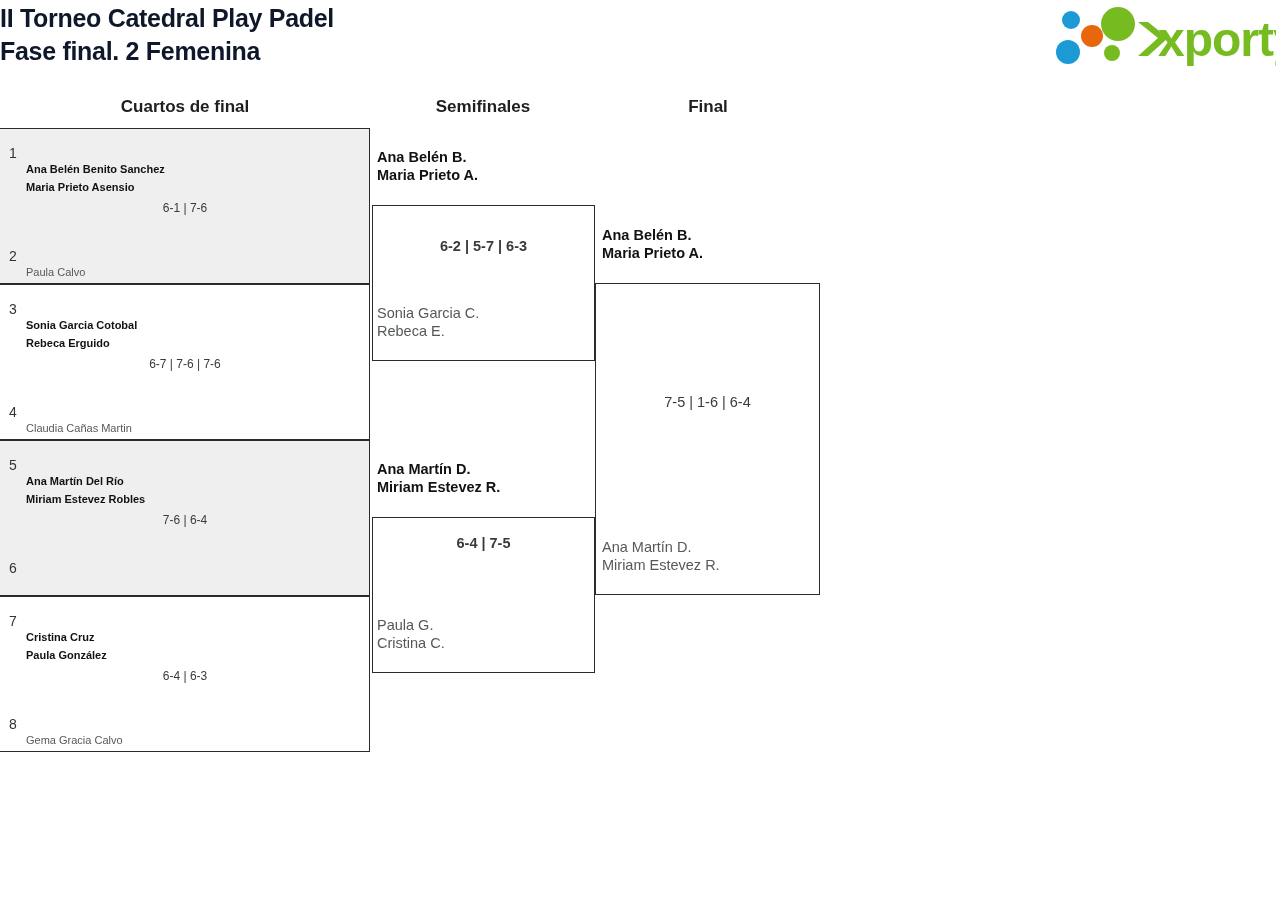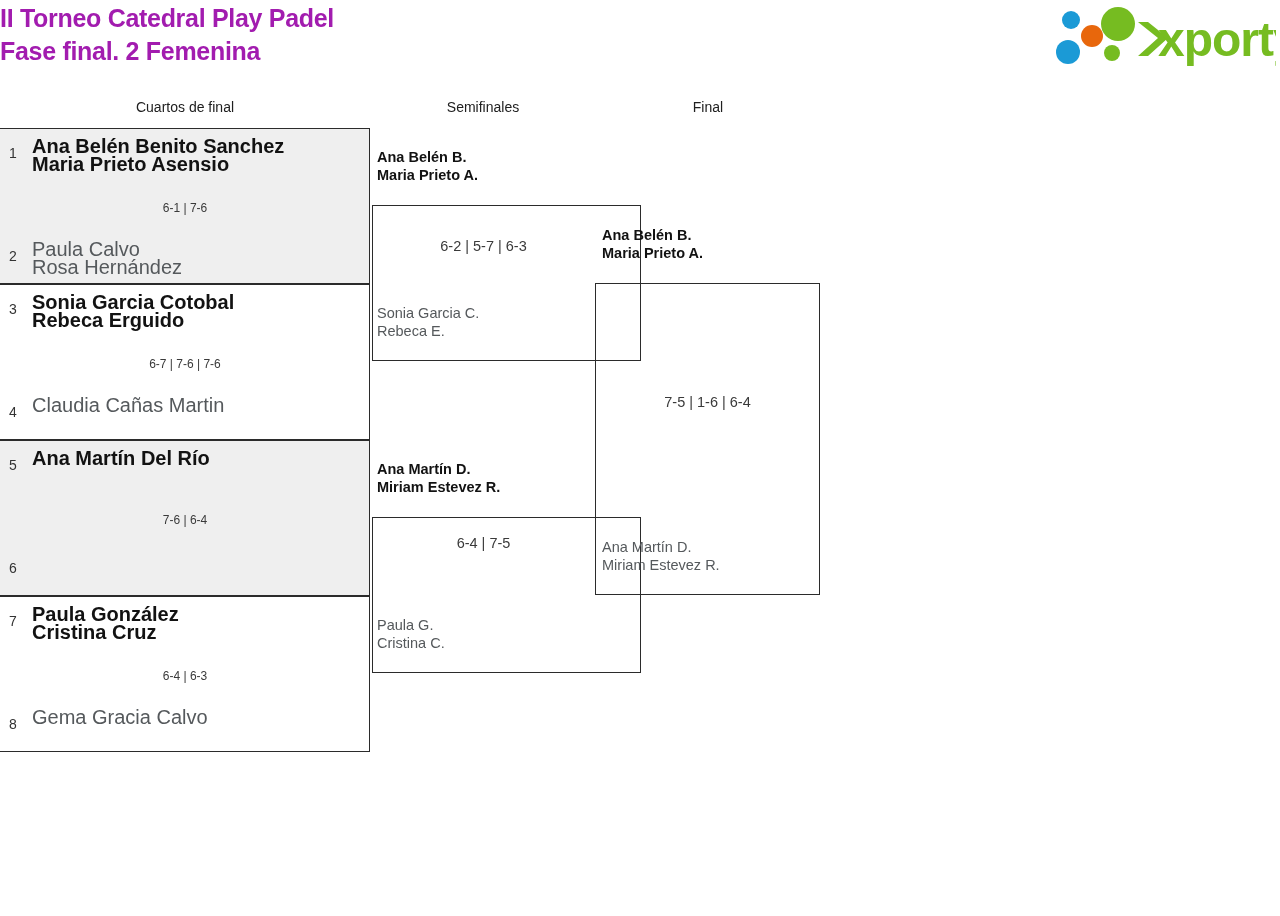--- a/index.html
+++ b/index.html
@@ -9,29 +9,29 @@
     font-family: "Liberation Sans", sans-serif;
     color: #1a1a1a;
     overflow: hidden;
   }
   #root { position: relative; width: 1280px; height: 916px; }
 
   
   .title-block { position: absolute; left: 0; top: 2px; }
   .title-line {
     font-size: 25px; font-weight: 700; line-height: 33px;
-    letter-spacing: -0.3px; color: #a21caf; white-space: nowrap;
+    letter-spacing: -0.3px; color: #0f172a; white-space: nowrap;
   }
 
   .logo { position: absolute; left: 1048px; top: 6px; width: 228px; height: 62px; }
   .logo svg { display: block; }
 
   
   .round-head {
-    position: absolute; font-size: 14px; font-weight: 400;
+    position: absolute; font-size: 17px; font-weight: 700;
     line-height: 22px; color: #202020; text-align: center;
     white-space: nowrap;
   }
 
   
   .qf-box {
     position: absolute; left: 0; width: 370px; height: 156px;
     border-top: 1.5px solid #2b2b2b;
     border-bottom: 1.5px solid #2b2b2b;
     border-right: 1px solid #2b2b2b;
@@ -40,43 +40,44 @@
   .qf-box.plain  { background: #ffffff; }
 
   .seed {
     position: absolute; left: 4px; width: 18px; text-align: center;
     font-size: 14px; line-height: 16px; color: #333333;
   }
   .seed.top    { top: 16px; }
   .seed.bottom { top: 119px; }
 
   .team {
-    position: absolute; left: 32px; right: 8px;
-    font-size: 20px; line-height: 18px;
+    position: absolute; left: 26px; right: 8px;
+    font-size: 11px; line-height: 18px; margin-top: 23px;
   }
   .team.top    { top: 8px; }
   .team.bottom { top: 111px; }
   .team .nm { display: block; white-space: nowrap; }
   .winner .nm { font-weight: 700; color: #121212; }
   .loser  .nm { font-weight: 400; color: #55595c; }
 
   .qf-score {
     position: absolute; left: 0; width: 370px; top: 70px;
     text-align: center; font-size: 12px; line-height: 18px;
     color: #3a3a3a;
   }
 
   
   .sf-box {
-    position: absolute; left: 372px; width: 269px;
+    position: absolute; left: 372px; width: 223px;
     border-top: 1.5px solid #2b2b2b;
     border-bottom: 1.5px solid #2b2b2b;
     border-right: 1.5px solid #2b2b2b;
     border-left: 1.5px solid #2b2b2b;
     background: transparent;
+    font-weight: bold;
   }
   .sf-score {
     position: absolute; left: 0; width: 221px;
     text-align: center; font-size: 14.5px; line-height: 18px;
     color: #3a3a3a;
   }
 
   
   .final-box {
     position: absolute; left: 595px; width: 225px;
@@ -146,30 +147,31 @@
     <span class="seed bottom">4</span>
     <div class="team bottom loser">
       <span class="nm">Claudia Cañas Martin</span>
     </div>
   </div>
 
   <div class="qf-box shaded" style="top:440px;">
     <span class="seed top">5</span>
     <div class="team top winner">
       <span class="nm">Ana Martín Del Río</span>
+      <span class="nm">Miriam Estevez Robles</span>
     </div>
     <div class="qf-score">7-6 | 6-4</div>
     <span class="seed bottom">6</span>
   </div>
 
   <div class="qf-box plain" style="top:596px;">
     <span class="seed top">7</span>
     <div class="team top winner">
+      <span class="nm">Cristina Cruz</span>
       <span class="nm">Paula González</span>
-      <span class="nm">Cristina Cruz</span>
     </div>
     <div class="qf-score">6-4 | 6-3</div>
     <span class="seed bottom">8</span>
     <div class="team bottom loser">
       <span class="nm">Gema Gracia Calvo</span>
     </div>
   </div>
 
   <div class="label-team winner" style="left:377px; top:148px;">
     <span class="nm">Ana Belén B.</span>

